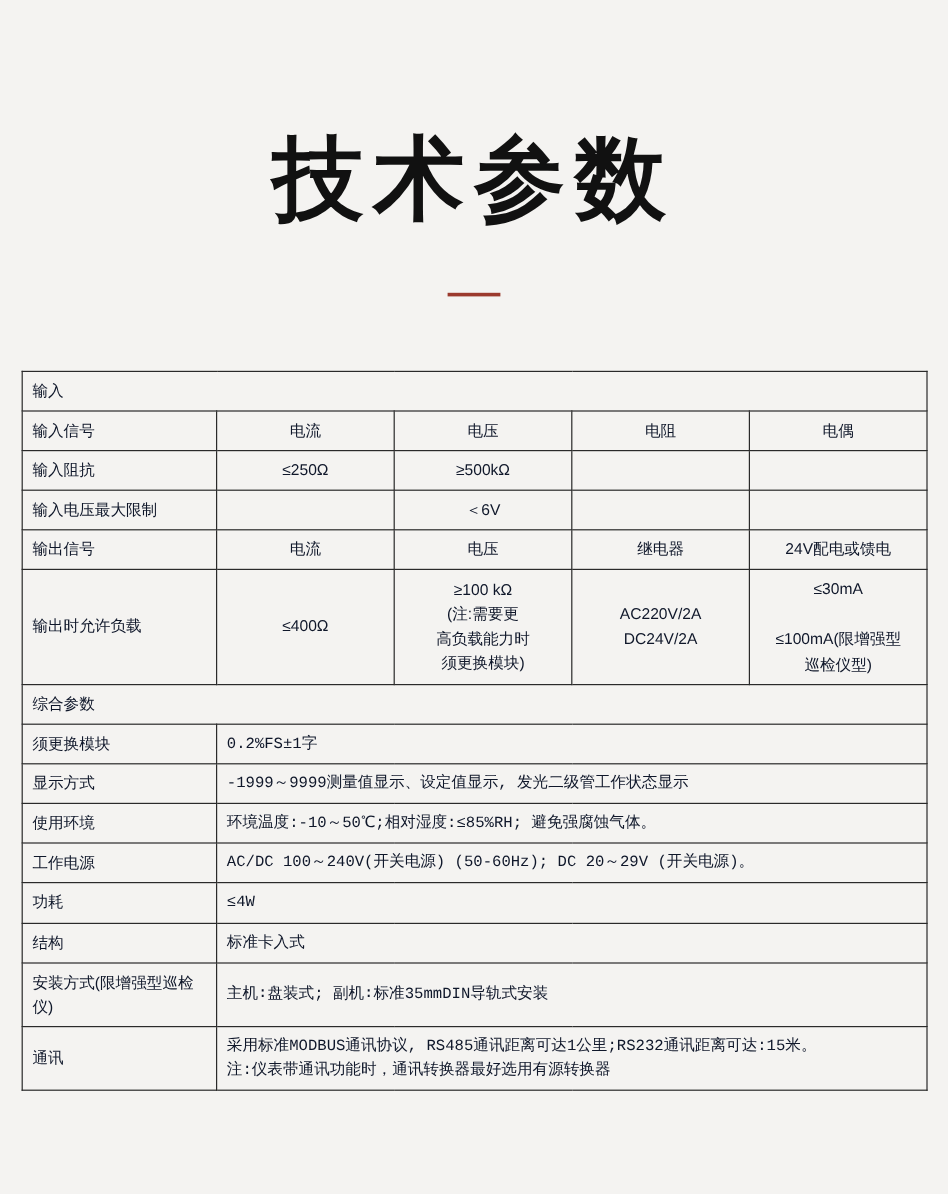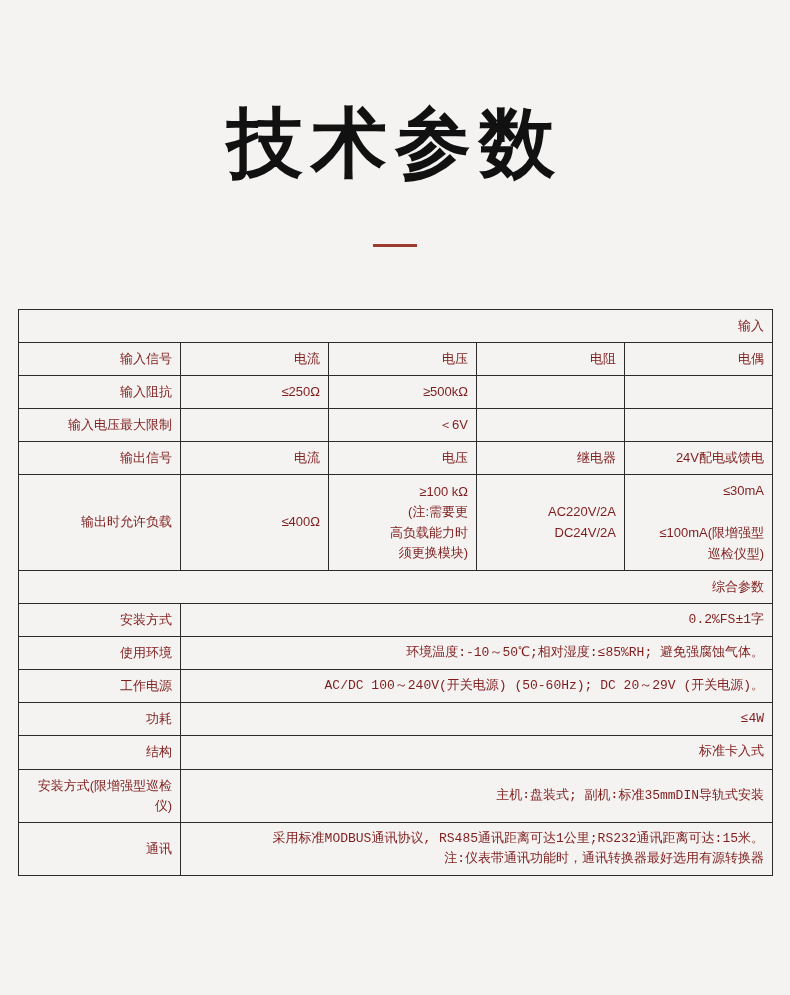--- a/index.html
+++ b/index.html
@@ -21,21 +21,21 @@
     box-sizing: border-box;
   }
   .title {
     text-align: center;
     font-size: 76px;
     font-weight: bold;
     letter-spacing: 8px;
     color: #111;
     padding-top: 108px;
     line-height: 1.1;
-    font-family: Liberation Mono, monospace;
+    font-family: Liberation Sans, sans-serif;
   }
   .divider-wrap {
     display: flex;
     justify-content: center;
     margin-top: 52px;
   }
   .divider {
     width: 44px;
     height: 3px;
     background: #9b3a2e;
@@ -48,22 +48,21 @@
     width: 754px;
     table-layout: fixed;
     background: transparent;
   }
   table.spec td {
     border: 1px solid #2a2a2a;
     font-size: 13px;
     padding: 6px 8px;
     vertical-align: middle;
     line-height: 1.55;
-    color: #7f1d1d;
-    text-align: right;
+    color: #0f172a;
   }
   td.label {
     width: 162px;
     text-align: left;
     padding-left: 6px;
   }
   td.ctr {
     text-align: center;
   }
   td.left {
@@ -149,22 +148,26 @@
             <span class="cellline">≤30mA</span>
             <span class="cellline pad-cell"></span>
             <span class="cellline">≤100mA(限增强型</span>
             <span class="cellline">巡检仪型)</span>
           </td>
         </tr>
         <tr>
           <td class="label" colspan="5">综合参数</td>
         </tr>
         <tr>
-          <td class="label">安装方式</td>
+          <td class="label">须更换模块</td>
           <td class="left" colspan="4">0.2%FS±1字</td>
+        </tr>
+        <tr>
+          <td class="label">显示方式</td>
+          <td class="left" colspan="4">-1999～9999测量值显示、设定值显示, 发光二级管工作状态显示</td>
         </tr>
         <tr>
           <td class="label">使用环境</td>
           <td class="left" colspan="4">环境温度:-10～50℃;相对湿度:≤85%RH; 避免强腐蚀气体。</td>
         </tr>
         <tr>
           <td class="label">工作电源</td>
           <td class="left" colspan="4">AC/DC 100～240V(开关电源) (50-60Hz); DC 20～29V (开关电源)。</td>
         </tr>
         <tr>

